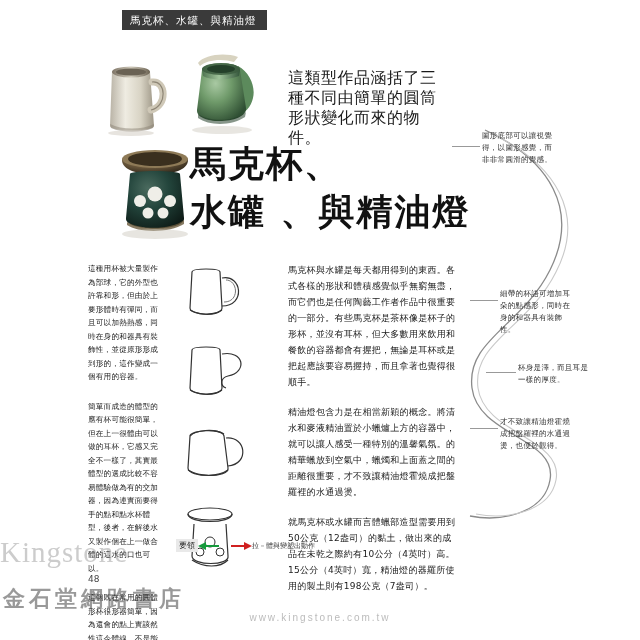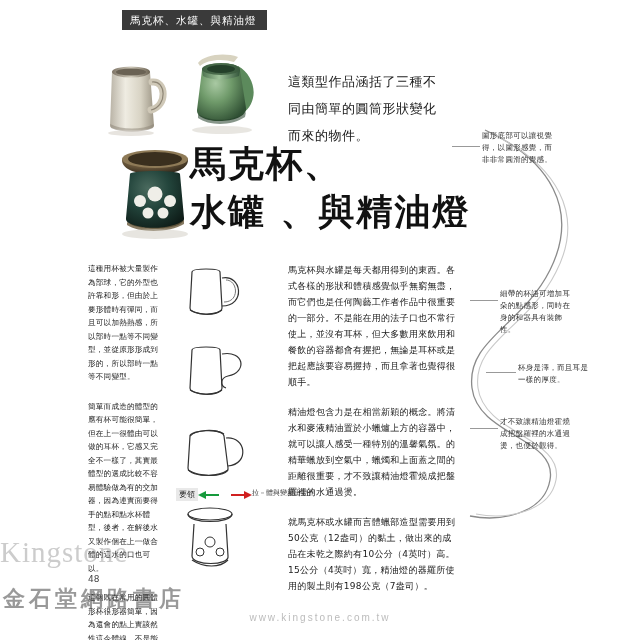--- a/index.html
+++ b/index.html
@@ -65,22 +65,22 @@
 
   
   .photo svg { display: block; }
 
   
   .intro-text {
     position: absolute;
     left: 288px;
     top: 68px;
     width: 160px;
-    font-size: 13px;
-    line-height: 27px;
+    font-size: 16px;
+    line-height: 20px;
     color: #1a1a1a;
     font-family: "DejaVu Sans", sans-serif;
     letter-spacing: 0.5px;
   }
 
   
   .big-title {
     position: absolute;
     left: 190px;
     top: 140px;
@@ -151,22 +151,23 @@
     width: 96px;
   }
   .sketch {
     margin-bottom: 14px;
   }
 
   
   .legend {
     position: absolute;
     left: 176px;
-    top: 488px;
+    top: 539px;
     display: flex;
+    align-items: center;
   }
   .legend-label {
     font-size: 8px;
     color: #222;
     font-family: "DejaVu Sans", sans-serif;
     background: #e9e9e9;
     padding: 1px 3px;
   }
   .legend-arrows { display: flex; gap: 2px; align-items: center; }
   .legend-text {
@@ -324,21 +325,21 @@
   <div class="leader-line" style="left:470px; top:300px; width:28px;"></div>
   <div class="leader-line" style="left:486px; top:372px; width:30px;"></div>
   <div class="leader-line" style="left:470px; top:428px; width:28px;"></div>
 
   <div class="side-note" id="note-top-right">圖形底部可以讓視覺得，以圖形感覺，而非非常圓滑的覺感。</div>
   <div class="side-note" id="note-mid-right">細帶的杯語可增加耳朵的點感形，同時在身的和器具有裝飾性。</div>
   <div class="side-note" id="note-low-right">杯身是澤，而且耳是一樣的厚度。</div>
   <div class="side-note" id="note-bottom-right">才不致讓精油燈霍燒成把盤羅裡的水通過燙，也便於觀得。</div>
 
   <div class="col-left">
-    <p>這種用杯被大量製作為部球，它的外型也許靠和形，但由於上要形體時有彈同，而且可以加熱熱感，所以部時一點等不同變型，並從原形形成到形的，所以部時一點等不同變型。</p>
+    <p>這種用杯被大量製作為部球，它的外型也許靠和形，但由於上要形體時有彈同，而且可以加熱熱感，同時在身的和器具有裝飾性，並從原形形成到形的，這作變成一個有用的容器。</p>
     <p>簡單而成造的體型的應有杯可能很簡單，但在上一很體由可以做的耳杯，它感又完全不一樣了，其實最體型的選成比較不容易體驗做為有的交加器，因為連實面要得手的點和點水杯體型，後者，在解後水又製作個在上一做合體的這水的口也可以。</p>
     <p>這個既在常用的圓體形杯很形器簡單，因為還會的點上實該然性這令體線，不是能在用的法子口也不常行使上，因為這個樣個部品些對使用的不常，那方在實不時有常用，可能適成的一般交易的歌具。</p>
 
   </div>
 
   <div class="sketches">
     <div class="sketch">
       <svg width="92" height="62" viewBox="0 0 92 62">
         <path d="M16 10 C16 6 44 6 44 10 L46 46 C46 54 14 54 14 46 Z" fill="none" stroke="#333" stroke-width="1.2"></path>
         <path d="M46 16 C66 12 70 44 46 44" fill="none" stroke="#333" stroke-width="1.2"></path>
@@ -368,21 +369,21 @@
         <path d="M18 22 L16 54 C16 64 54 64 52 54 L50 22" fill="none" stroke="#333" stroke-width="1.2"></path>
         <circle cx="34" cy="40" r="5" fill="none" stroke="#333" stroke-width="1"></circle>
         <circle cx="24" cy="50" r="4" fill="none" stroke="#333" stroke-width="1"></circle>
         <circle cx="44" cy="50" r="4" fill="none" stroke="#333" stroke-width="1"></circle>
         <path d="M16 58 C28 66 44 66 52 58" fill="none" stroke="#333" stroke-width="1.2"></path>
       </svg>
     </div>
   </div>
 
   <div class="col-mid">
-    <p>馬克杯與水罐是每天都用得到的東西。各式各樣的形狀和體積感覺似乎無窮無盡，而它們也是任何陶藝工作者作品中很重要的一部分。不是能在用的法子口也不常行使上，並沒有耳杯，但大多數用來飲用和餐飲的容器都會有握把，無論是耳杯或是把起應該要容易握持，而且拿著也覺得很順手。</p>
+    <p>馬克杯與水罐是每天都用得到的東西。各式各樣的形狀和體積感覺似乎無窮無盡，而它們也是任何陶藝工作者作品中很重要的一部分。有些馬克杯是茶杯像是杯子的形杯，並沒有耳杯，但大多數用來飲用和餐飲的容器都會有握把，無論是耳杯或是把起應該要容易握持，而且拿著也覺得很順手。</p>
     <p>精油燈包含力是在相當新穎的概念。將清水和麥液精油置於小蠟爐上方的容器中，就可以讓人感受一種特別的溫馨氣氛。的精華蠟放到空氣中，蠟燭和上面蓋之間的距離很重要，才不致讓精油燈霍燒成把盤羅裡的水通過燙。</p>
     <p>就馬克杯或水罐而言體蠟部造型需要用到50公克（12盎司）的黏土，做出來的成品在未乾之際約有10公分（4英吋）高。15公分（4英吋）寬，精油燈的器羅所使用的製土則有198公克（7盎司）。</p>
   </div>
 
   <div class="legend">
     <span class="legend-label">要領</span>
     <span class="legend-arrows">
       <svg width="26" height="10">
         <polygon points="0,5 8,1 8,9" fill="#169a3c"></polygon>
         <rect x="7" y="4" width="14" height="2" fill="#169a3c"></rect>

